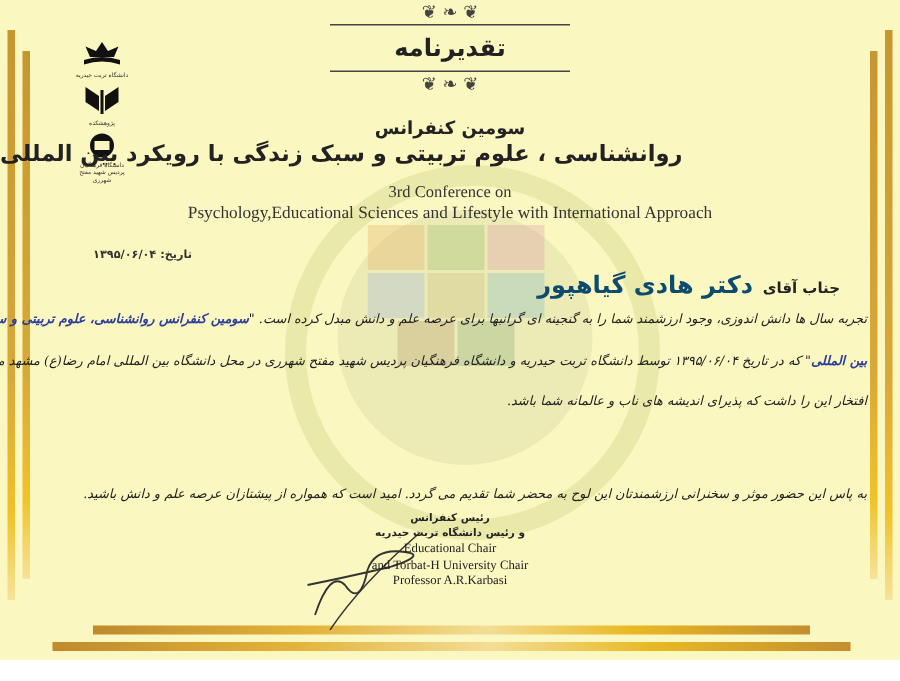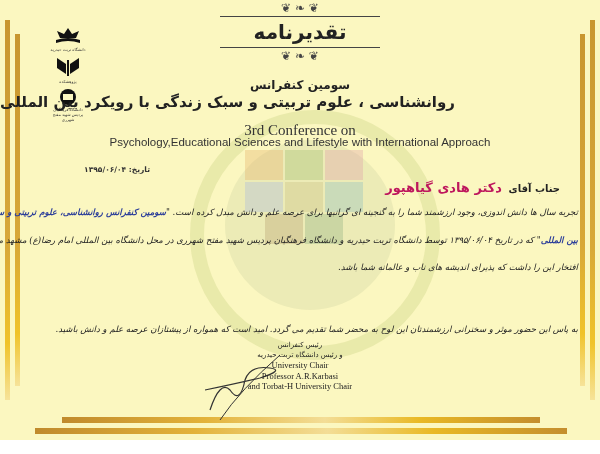--- a/index.html
+++ b/index.html
@@ -8,32 +8,32 @@
     .bar { position: absolute; background: linear-gradient(180deg, #c8962f 0%, #d8a838 60%, #f0c32a 85%, #f6e39a 100%); }
     .hbar { position: absolute; background: linear-gradient(90deg, #c08a2c 0%, #e3b33a 30%, #f3dd96 55%, #e9b924 75%, #c48e2e 100%); }
     .seal { position: absolute; left: 190px; top: 110px; width: 250px; height: 250px; border-radius: 50%; border: 14px solid rgba(200,210,130,0.35); box-sizing: border-box; }
     .seal-inner { position: absolute; left: 225px; top: 140px; width: 170px; height: 170px; border-radius: 50%; background: rgba(190,200,150,0.25); }
     .logos { position: absolute; left: 48px; top: 28px; width: 40px; text-align: center; }
     .logo-shape { margin: 0 auto; display: block; }
     .logo-cap { font-size: 4px; color: #333; display: block; margin: 1px 0 4px; font-family: "DejaVu Sans", sans-serif; }
     .title-box { position: absolute; left: 200px; top: 2px; width: 200px; height: 70px; text-align: center; }
     .orn { font-size: 12px; color: #444; line-height: 12px; }
     .rule { height: 1px; background: #444; margin: 2px 20px; }
-    .title { font-family: "DejaVu Sans", sans-serif; font-weight: bold; font-size: 20px; color: #222; line-height: 26px; }
+    .title { font-family: "DejaVu Sans", sans-serif; font-weight: bold; font-size: 16px; color: #222; line-height: 26px; }
     .fa-h1 { position: absolute; left: 0; width: 600px; top: 78px; text-align: center; font-family: "DejaVu Sans", sans-serif; font-weight: bold; font-size: 12px; color: #222; }
     .fa-h2 { position: absolute; left: 0; width: 600px; top: 93px; text-align: left; font-family: "DejaVu Sans", sans-serif; font-weight: bold; font-size: 15px; color: #222; }
-    .en1 { position: absolute; left: 0; width: 600px; top: 122px; text-align: center; font-family: "Liberation Serif", serif; font-size: 15px; color: #333; }
-    .en2 { position: absolute; left: 0; width: 600px; top: 136px; text-align: center; font-family: Liberation Sans, sans-serif; font-size: 11.5px; color: #333; }
-    .meta { position: absolute; left: 40px; top: 163px; width: 110px; direction: rtl; text-align: right; font-family: "DejaVu Sans", sans-serif; font-size: 7.5px; font-weight: bold; color: #333; line-height: 14px; }
+    .en1 { position: absolute; left: 0; width: 600px; top: 122px; text-align: center; font-family: "Liberation Serif", serif; font-size: 11px; color: #333; }
+    .en2 { position: absolute; left: 0; width: 600px; top: 136px; text-align: center; font-family: Liberation Serif, serif; font-size: 11.5px; color: #333; }
+    .meta { position: absolute; left: 40px; top: 163px; width: 110px; direction: rtl; text-align: center; font-family: "DejaVu Sans", sans-serif; font-size: 7.5px; font-weight: bold; color: #333; line-height: 14px; }
     .recipient { position: absolute; right: 40px; top: 180px; direction: rtl; font-family: "DejaVu Sans", sans-serif; font-size: 10px; font-weight: bold; color: #222; }
-    .recipient .name { color: #be185d; font-size: 13px; margin-right: 3px; }
+    .recipient .name { color: #0c4a6e; font-size: 16px; margin-right: 3px; }
     .body { position: absolute; left: 38px; width: 540px; direction: rtl; text-align: right; font-family: "DejaVu Serif", serif; font-style: italic; font-size: 8.6px; color: #222; white-space: nowrap; }
     .blue { color: #2d3f9a; font-weight: bold; }
     .sig { position: absolute; left: 200px; top: 340px; width: 200px; text-align: center; }
-    .sig .fa { direction: rtl; font-family: "DejaVu Sans", sans-serif; font-weight: normal; font-size: 7px; color: #222; line-height: 10px; }
+    .sig .fa { direction: rtl; font-family: "DejaVu Sans", sans-serif; font-weight: bold; font-size: 7px; color: #222; line-height: 10px; }
     .sig .en { font-family: "Liberation Serif", serif; font-size: 8.5px; color: #222; line-height: 10.5px; }
     .signature { position: absolute; left: 200px; top: 350px; }
   </style>
 </head>
 <body>
 
 <div class="cert">
 
   <div class="bar" style="left:5px; top:20px; width:5px; height:380px;"></div>
   <div class="bar" style="left:15px; top:34px; width:5px; height:352px;"></div>
@@ -107,17 +107,17 @@
   <div class="body" style="top:291px; left:120px; width:458px;margin-top:33px;">به پاس این حضور موثر و سخنرانی ارزشمندتان این لوح به محضر شما تقدیم می گردد. امید است که همواره از پیشتازان عرصه علم و دانش باشید.</div>
 
   <svg class="signature" width="90" height="70" viewBox="0 0 90 70">
     <path d="M10 60 Q20 30 30 40 Q40 55 45 30 Q50 15 70 18 Q85 20 60 28 Q30 35 5 40" fill="none" stroke="#333" stroke-width="1.2"></path>
     <path d="M20 70 Q40 40 80 5" fill="none" stroke="#333" stroke-width="1"></path>
   </svg>
 
   <div class="sig">
     <div class="fa">رئیس کنفرانس</div>
     <div class="fa">و رئیس دانشگاه تربت حیدریه</div>
-    <div class="en">University Chair</div>
+    <div class="en">Educational Chair</div>
+    <div class="en">and Torbat-H University Chair</div>
     <div class="en">Professor A.R.Karbasi</div>
-    <div class="en">and Torbat-H University Chair</div>
   </div>
 </div>
 
 </body></html>

